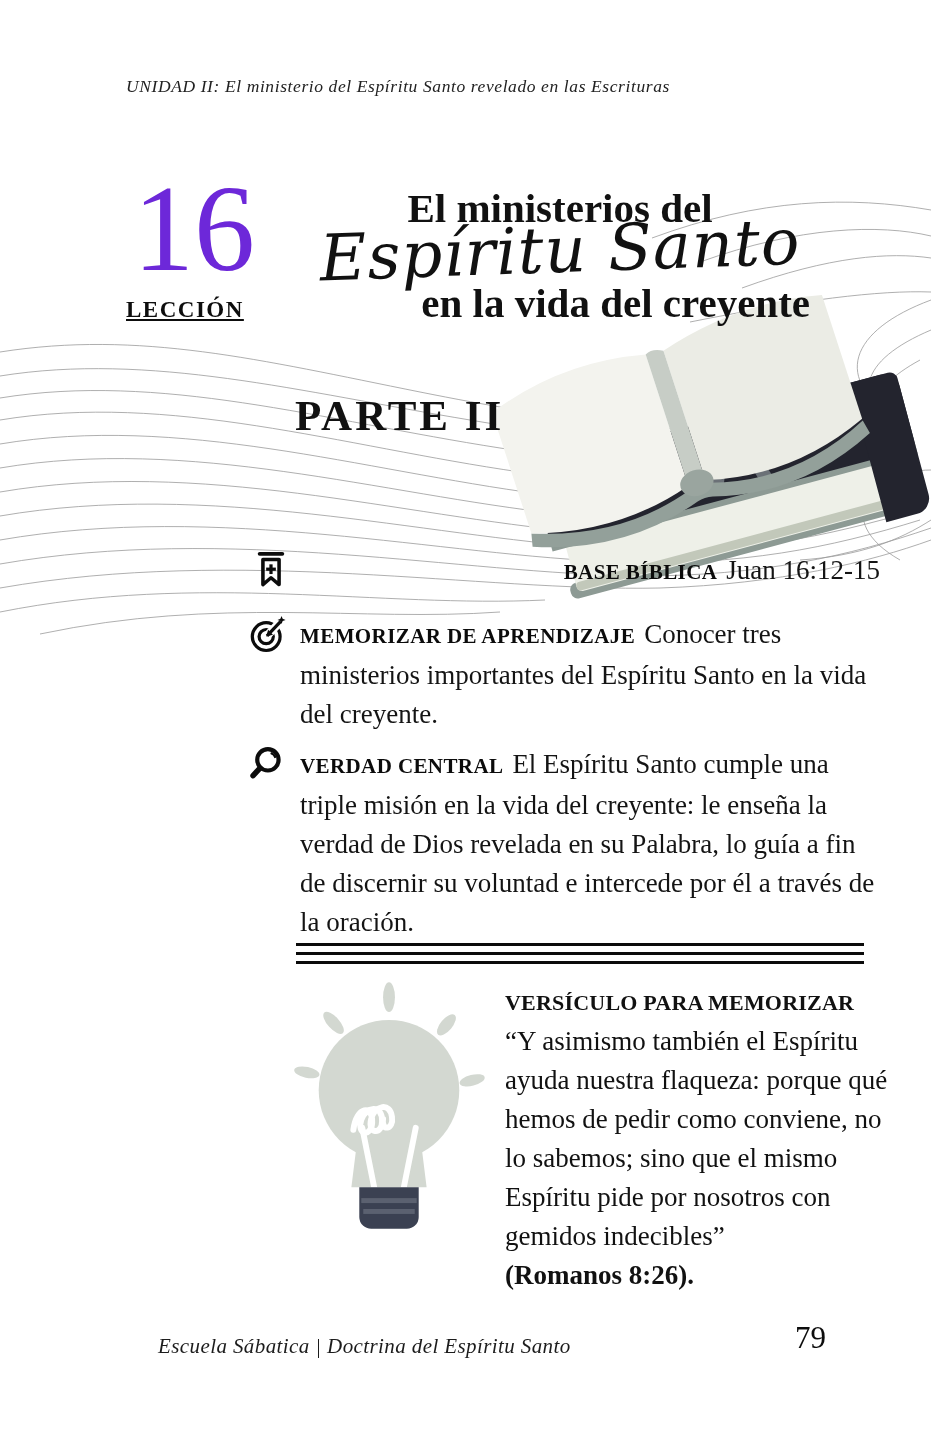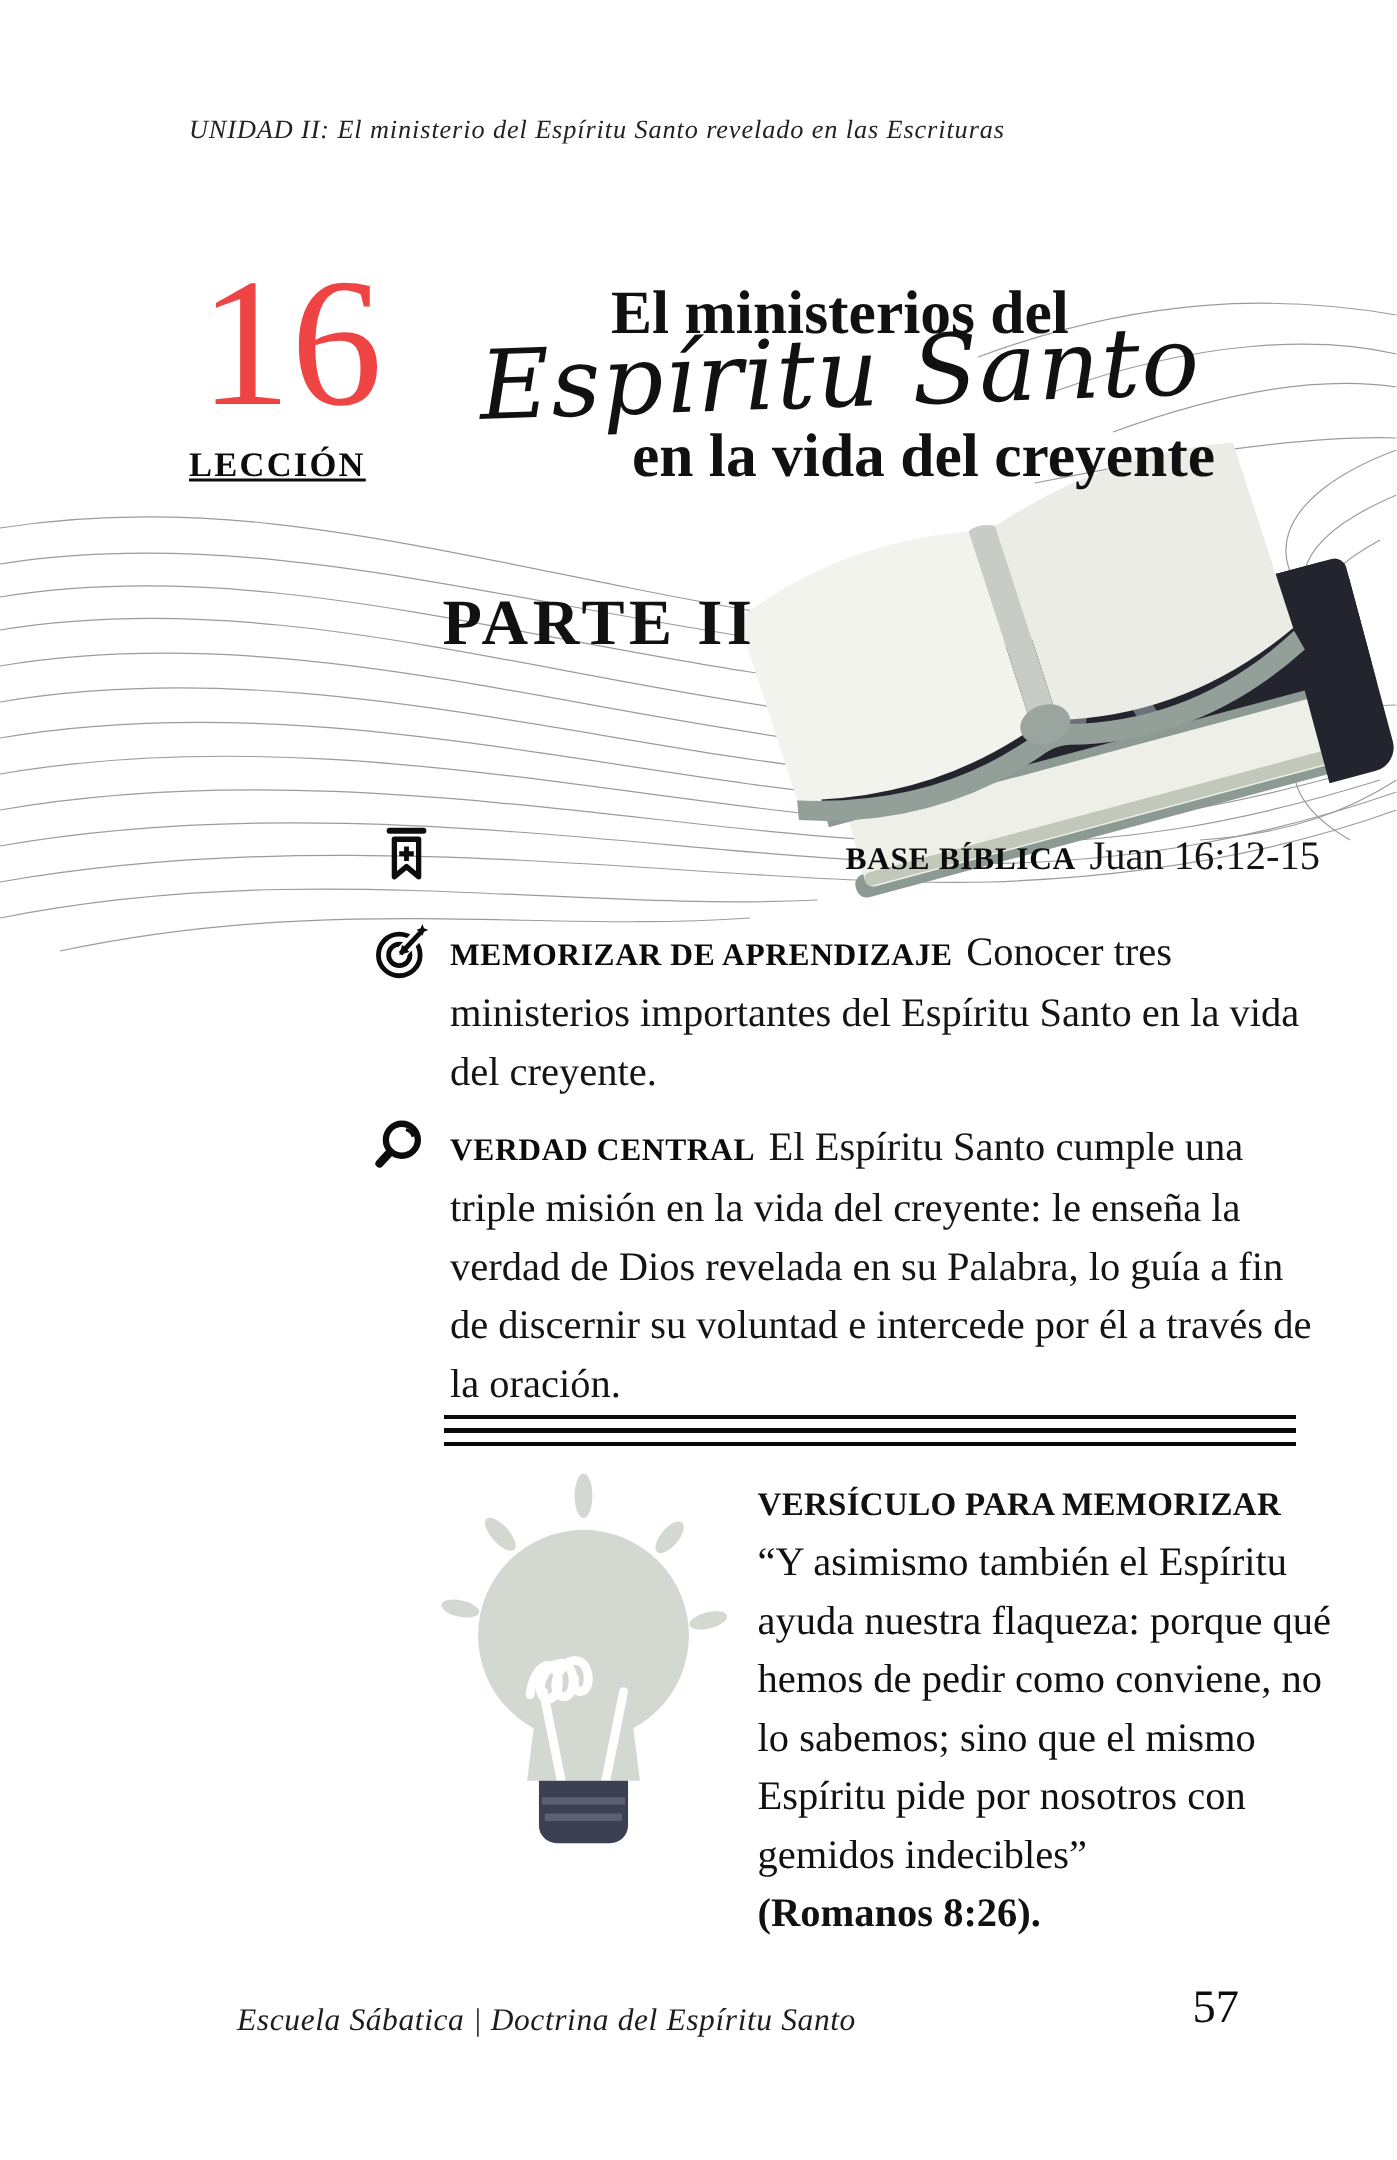--- a/index.html
+++ b/index.html
@@ -9,21 +9,21 @@
   }
   .abs{position:absolute;}
   .deco{z-index:1;}
   .txt{z-index:2;}
 
   .header-line{
     left:126px;top:76px;font-style:italic;font-size:17.5px;letter-spacing:0.6px;color:#222;
   }
 
   .lesson-number{
-    left:133px;top:168px;font-size:122px;line-height:1;color:#ef4444;font-weight:400;
+    left:133px;top:168px;font-size:122px;line-height:1;color:#6d28d9;font-weight:400;
   }
   .lesson-label{
     left:126px;top:297px;font-size:23px;font-weight:bold;letter-spacing:1.5px;color:#0d0d0d;text-decoration:underline;
   }
 
   .title-line1{left:320px;top:188px;width:480px;text-align:center;font-size:41px;font-weight:bold;line-height:1;}
   .title-line2{
     left:305px;top:218px;width:510px;text-align:center;
     font-family:"DejaVu Serif", serif;font-style:italic;font-size:64px;line-height:1;
     letter-spacing:1px;transform:rotate(-2deg);
@@ -172,13 +172,13 @@
   </g>
 </svg>
 
 <div class="abs txt verse-block">
   <div class="verse-label">VERSÍCULO PARA MEMORIZAR</div>
   <div class="verse-text">“Y asimismo también el Espíritu ayuda nuestra flaqueza: porque qué hemos de pedir como conviene, no lo sabemos; sino que el mismo Espíritu pide por nosotros con gemidos indecibles”</div>
   <div class="verse-ref">(Romanos 8:26).</div>
 </div>
 
 <div class="abs txt footer-left">Escuela Sábatica | Doctrina del Espíritu Santo</div>
-<div class="abs txt page-number">57</div>
+<div class="abs txt page-number">79</div>
 
 </body></html>

